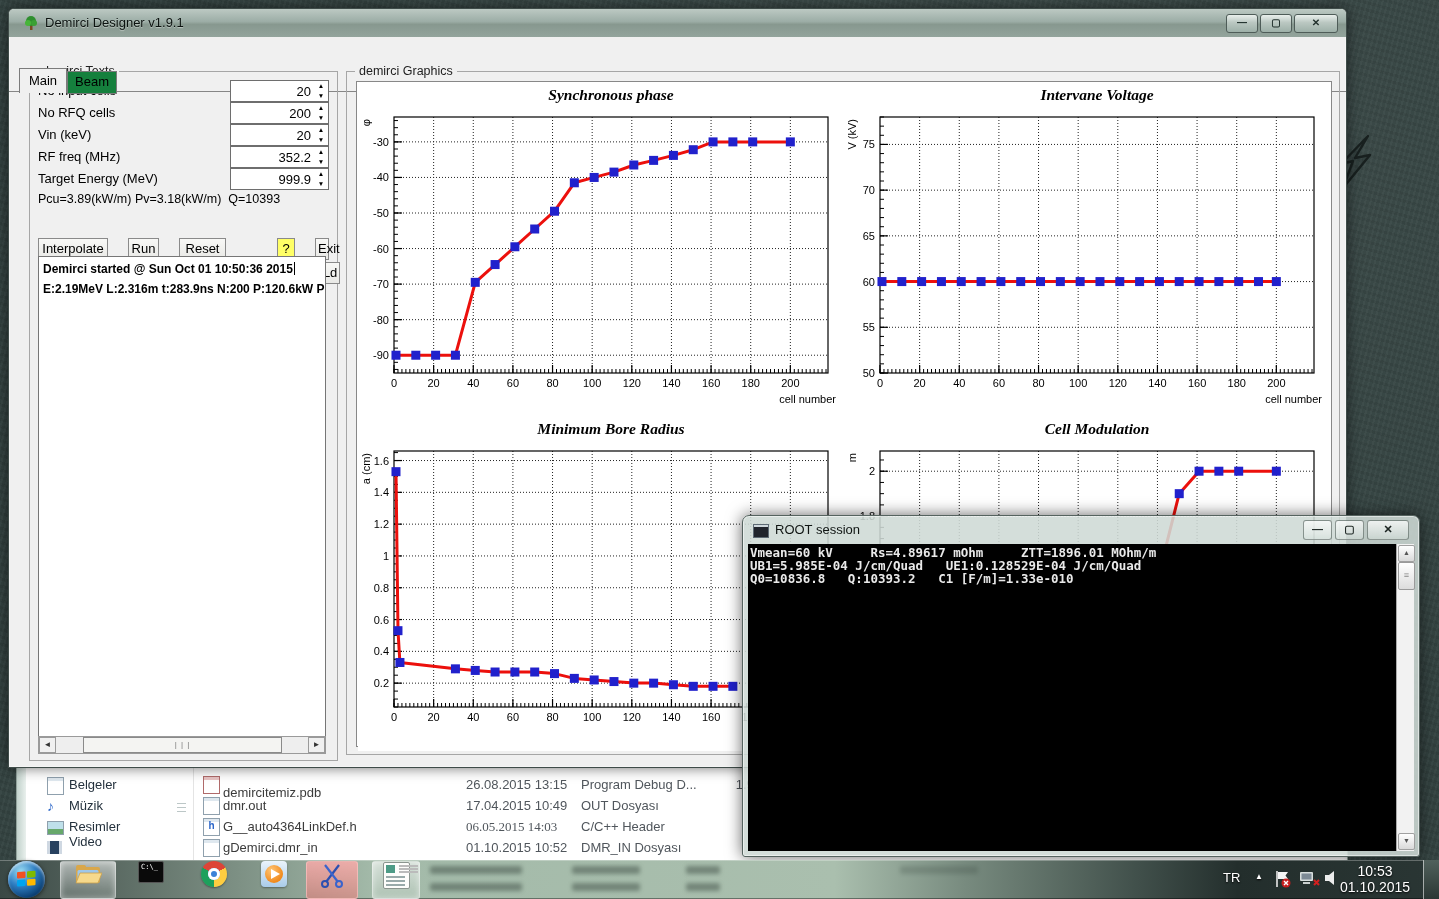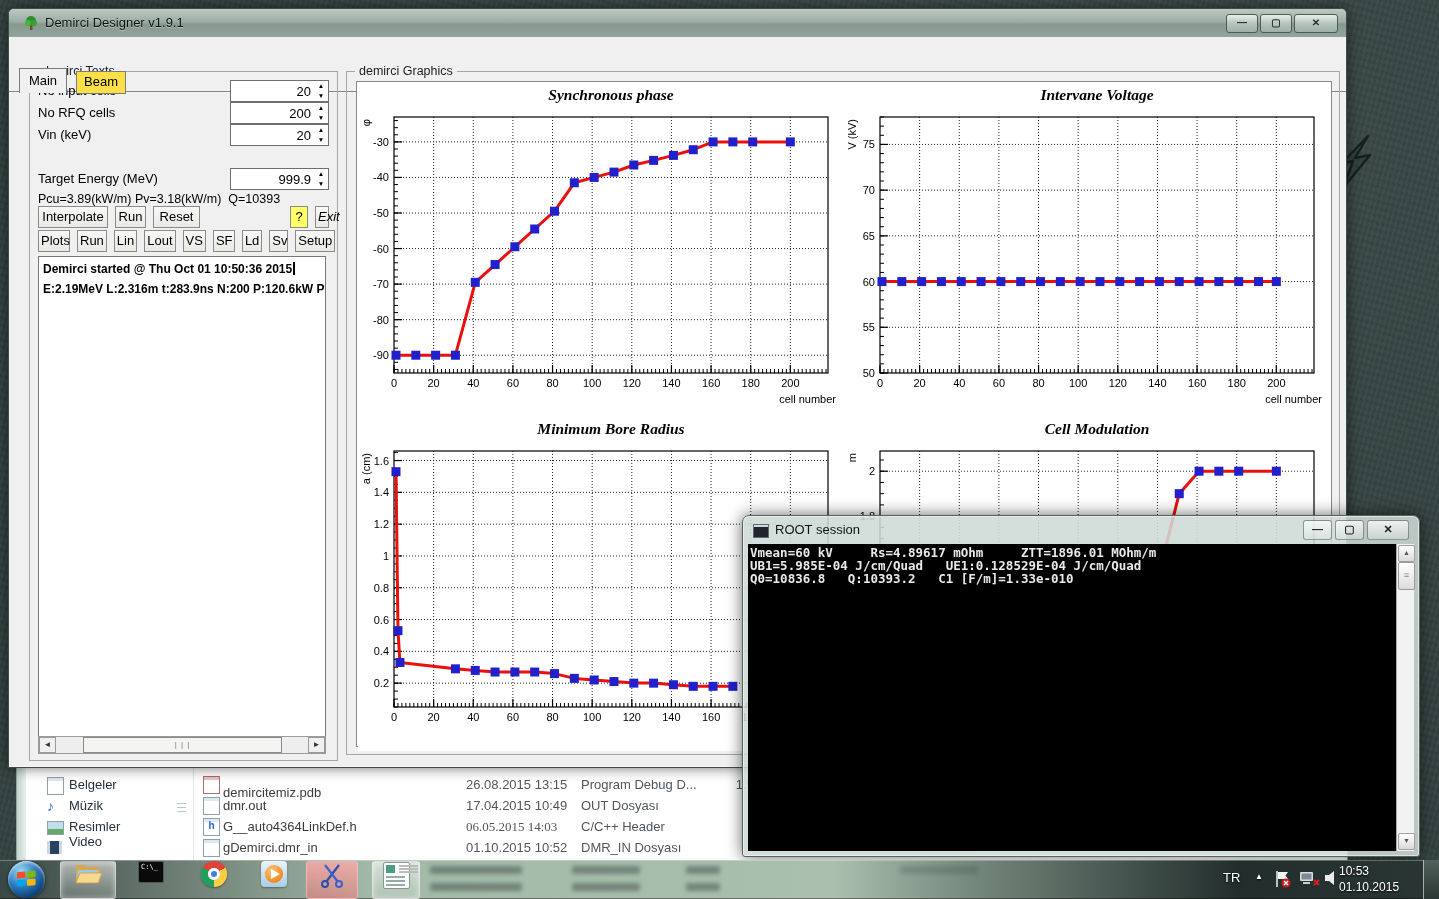--- a/index.html
+++ b/index.html
@@ -21,33 +21,33 @@
   .wtitle{font-size:13px;color:#0c1310;line-height:28px;text-shadow:0 1px 1px rgba(255,255,255,.45);}
   .winctl{display:flex;gap:2px;position:absolute;right:8px;top:5px;}
   .wbtn{width:30px;height:17px;border:1px solid #4e5c58;border-radius:3px;
     background:linear-gradient(#e9efec,#bac7c1 45%,#9db0a8);
     color:#22312d;font-size:10px;line-height:15px;text-align:center;font-weight:bold;}
   .wbtn.close{width:42px;}
   #tab-strip{left:0;top:28px;width:100%;height:27px;}
   .tabline{left:0;top:54px;width:1337px;height:0;border-top:1px solid #868686;}
   .tab{font-size:13px;text-align:center;border:1px solid #7b7b7b;background:#f0f0f0;}
   #tab-main{left:10px;top:31px;width:46px;height:24px;line-height:24px;border-bottom:none;z-index:3;}
-  #tab-beam{left:58px;top:34px;width:48px;height:21px;line-height:20px;background:#fde047;z-index:1;margin-left:9px;}
+  #tab-beam{left:58px;top:34px;width:48px;height:21px;line-height:20px;background:#15803d;z-index:1;}
   .groupbox{border:1px solid #a6a6a6;}
   .legend{position:absolute;left:8px;top:-8px;background:#f0f0f0;padding:0 4px;font-size:12.5px;color:#222;}
   
   #texts-group{left:20px;top:62px;width:307px;height:688px;}
   .frow{position:absolute;left:8px;width:291px;height:21px;}
   .flabel{font-size:13px;color:#000;line-height:21px;}
   .spinbox{position:absolute;right:0;top:0;width:97px;height:20px;border:1px solid #6e6e6e;background:#fff;display:flex;}
   .spinbox input{border:none;outline:none;width:80px;text-align:right;font:13px "Liberation Sans",sans-serif;padding:1px 3px 0 0;background:#fff;}
   .spinner{width:14px;display:flex;flex-direction:column;background:#fff;}
   .spinner span{flex:1;font-size:6.5px;line-height:9px;text-align:center;color:#000;}
   #status-line{left:8px;top:120px;font-size:12.5px;color:#000;white-space:pre;}
-  .brow{position:absolute;left:8px;width:291px;display:flex;gap:7px;}
+  .brow{position:absolute;left:8px;width:291px;display:flex;gap:20px;margin-top:32px;}
   .btn{height:22px;border:1px solid #8a8a8a;background:linear-gradient(#f8f8f6,#e9e9e6);
     font-size:13px;color:#000;text-align:center;line-height:20px;padding:0 2px;box-sizing:border-box;}
   .btn.help{background:#ffff66;}
   #log-box{left:8px;top:184px;width:278px;height:476px;border:1px solid #767676;background:#fff;
     padding:2px 4px;font-size:12px;font-weight:600;color:#000;line-height:20px;overflow:hidden;white-space:nowrap;}
   .caret{display:inline-block;width:1.5px;height:13px;background:#000;vertical-align:-2px;margin-left:1px;}
   .hscroll{left:8px;top:664px;width:286px;height:16px;border:1px solid #9a9a9a;background:#eee;}
   .sbarrow{position:absolute;top:0;width:15px;height:14px;background:#f0f0f0;border:1px solid #9a9a9a;
     font-size:8px;line-height:14px;text-align:center;color:#333;}
   .hthumb{position:absolute;left:44px;top:0;width:197px;height:14px;background:#f4f4f2;border:1px solid #8a8a8a;
@@ -117,21 +117,21 @@
   #wmp-icon::before{content:"";position:absolute;left:4px;top:4px;width:18px;height:18px;border-radius:50%;
     background:radial-gradient(circle at 35% 30%,#ffc574,#f08a1d 70%);}
   #wmp-icon::after{content:"";position:absolute;left:10px;top:8px;border-left:9px solid #fff;
     border-top:5px solid transparent;border-bottom:5px solid transparent;}
   #appwin-icon{width:25px;height:25px;background:#fdfdfb;border:1px solid #8b958f;border-radius:2px;position:relative;}
   #appwin-icon::before{content:"";position:absolute;left:2px;top:2px;width:9px;height:8px;background:#4d9b86;}
   #appwin-icon::after{content:"";position:absolute;left:2px;top:13px;width:19px;height:1.5px;background:#9aa;
     box-shadow:0 4px 0 #9aa, 0 8px 0 #9aa, 13px -11px 0 #bbb, 13px -8px 0 #bbb, 13px -5px 0 #bbb;}
   #tray{position:absolute;right:0;top:0;width:230px;height:39px;color:#fff;}
   .trayitem{position:absolute;text-shadow:0 1px 2px #000;}
-  #clock{position:absolute;right:28px;top:3px;width:72px;font-size:12px;line-height:16px;text-shadow:0 1px 2px #000;margin-left:47px;}
+  #clock{position:absolute;right:28px;top:3px;width:72px;text-align:center;font-size:14px;line-height:16px;text-shadow:0 1px 2px #000;margin-left:47px;}
   #show-desktop{position:absolute;right:0;top:0;width:15px;height:39px;
     background:linear-gradient(#51615c,#2b3734);border-left:1px solid rgba(255,255,255,.55);}
 </style>
 </head>
 <body>
 
 <div id="screen">
 
   <svg class="abs" style="left:1332px;top:128px;" width="46" height="66">
     <path d="M36 8 L9 36 L21 33 L11 60 L38 27 L23 30 Z" fill="rgba(0,0,0,0.12)" stroke="#18201f" stroke-width="2.4" stroke-linejoin="round"></path>
@@ -226,54 +226,64 @@
       <div class="frow" style="top:52px;">
         <span class="flabel">Vin (keV)</span>
         <span class="spinbox">
             <input value="20" style="">
           <span class="spinner">
               <span>▲</span>
               <span>▼</span>
             </span>
           </span>
       </div>
+      <div class="frow" style="top:74px;">
+        <span class="flabel">RF freq (MHz)</span>
+        <span class="spinbox">
+            <input value="352.2" style="">
+          <span class="spinner">
+              <span>▲</span>
+              <span>▼</span>
+            </span>
+          </span>
+      </div>
       <div class="frow" style="top:96px;">
         <span class="flabel">Target Energy (MeV)</span>
         <span class="spinbox">
             <input value="999.9" style="">
           <span class="spinner">
               <span>▲</span>
               <span>▼</span>
             </span>
           </span>
       </div>
 
       <div id="status-line" class="abs">Pcu=3.89(kW/m) Pv=3.18(kW/m)  Q=10393</div>
 
       <div class="brow" style="top:134px;">
         <div class="btn" style="width:70px;">Interpolate</div>
         <div class="btn" style="width:31px;">Run</div>
         <div class="btn" style="width:47px;">Reset</div>
         <div class="btn help" style="width:18px;margin-left:auto;">?</div>
-        <div class="btn" style="width:14px;font-style:italic;">Exit</div>
+        <div class="btn" style="width:14px;">Exit</div>
       </div>
       <div class="brow" style="top:158px;">
         <div class="btn" style="width:32px;">Plots</div>
         <div class="btn" style="width:37px;">Run T</div>
         <div class="btn" style="width:24px;">Lin</div>
         <div class="btn" style="width:34px;">Lout</div>
         <div class="btn" style="width:24px;">VS</div>
         <div class="btn" style="width:22px;">SF</div>
         <div class="btn" style="width:21px;">Ld</div>
         <div class="btn" style="width:19px;">Sv</div>
         <div class="btn" style="width:46px;">Setup</div>
       </div>
 
       <div id="log-box" class="abs">
-        <div><span>Demirci started @ Thu Oct 01 10:50:36 2015</span><span class="caret"></span></div>
+        <div><span>Demirci started @ Sun Oct 01 10:50:36 2015</span><span class="caret"></span></div>
         <div><span>E:2.19MeV L:2.316m t:283.9ns N:200 P:120.6kW Pb:2.2</span></div>
       </div>
       <div class="hscroll abs">
         <div class="sbarrow" style="left:0;">◄</div>
         <div class="hthumb">| | |</div>
         <div class="sbarrow" style="right:0;">►</div>
       </div>
     </div>
 
     <div id="graphics-group" class="abs groupbox">

